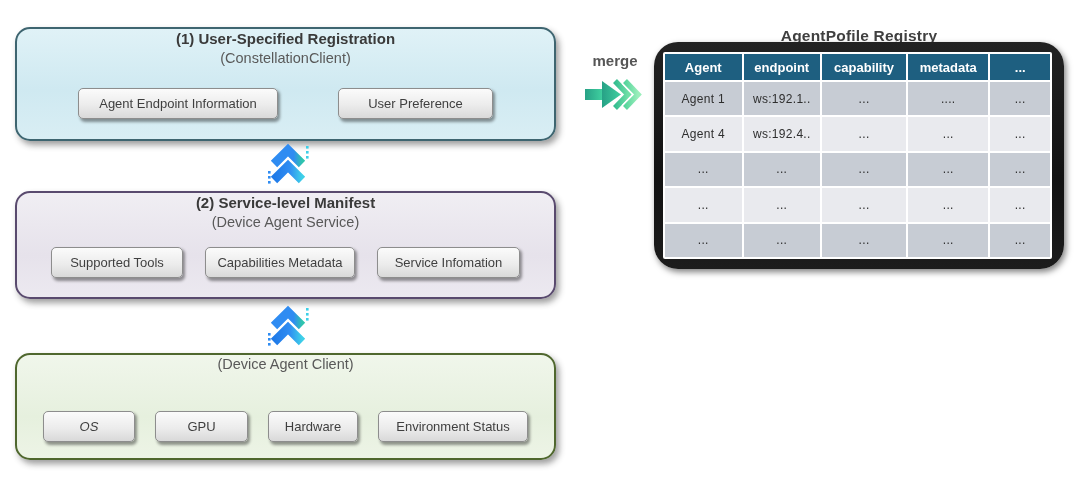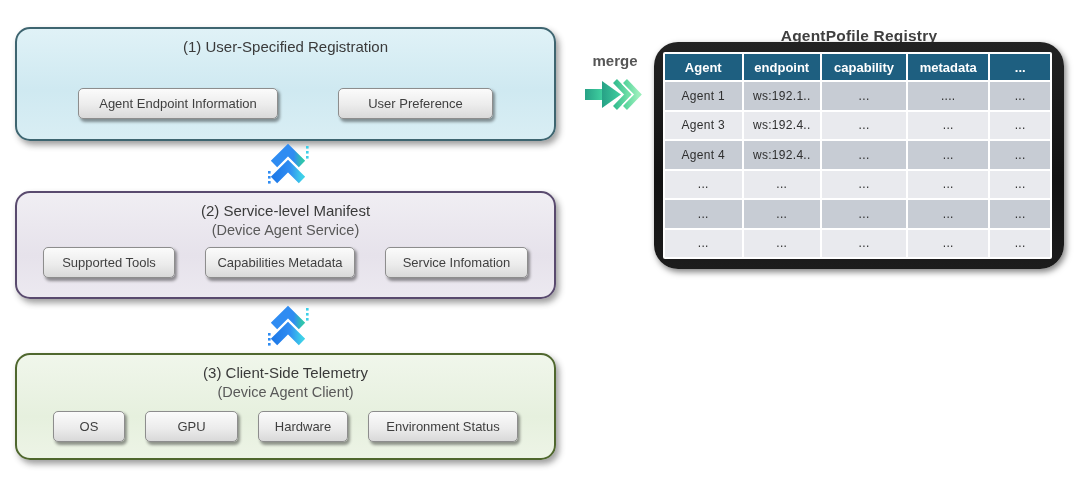--- a/index.html
+++ b/index.html
@@ -11,42 +11,42 @@
   .stage-box{
     position:absolute;left:15px;width:541px;box-sizing:border-box;
     border-radius:15px;border:2.5px solid var(--border,#555);
     background:var(--fill,#eee);
     box-shadow:3px 4px 6px rgba(40,40,40,.45), -1px -1px 0 1px rgba(255,255,255,.55);
   }
   .stage-1{top:27px;height:114px;background:linear-gradient(180deg,#e0f2f7 0%,#cfe9f1 55%,#d9eef4 100%);}
   .stage-2{top:191px;height:108px;background:linear-gradient(180deg,#f0eef3 0%,#e6e2eb 60%,#ece9f0 100%);}
   .stage-3{top:353px;height:107px;background:linear-gradient(180deg,#f0f6eb 0%,#e6f0de 60%,#edf4e6 100%);}
   .stage-title{
-    margin-top:8px;text-align:center;font-size:15px;font-weight:normal;color:#3a3a3a;line-height:20px;
+    margin-top:0;text-align:center;font-size:15px;font-weight:bold;color:#3a3a3a;line-height:20px;
   }
   .stage-subtitle{text-align:center;font-size:14.5px;color:#595959;line-height:19px;}
   .chip-row{
     position:absolute;left:0;right:0;display:flex;justify-content:center;align-items:center;
   }
   .stage-1 .chip-row{top:59px;gap:60px;}
-  .stage-2 .chip-row{top:54px;gap:30px;}
+  .stage-2 .chip-row{top:54px;gap:22px;}
   .stage-3 .chip-row{top:56px;gap:20px;}
   .chip{
     height:31px;box-sizing:border-box;display:flex;align-items:center;justify-content:center;
     border:1px solid #8d8d8d;border-radius:5px;
     background:linear-gradient(180deg,#fbfbfb 0%,#ececec 55%,#d9d9d9 100%);
     box-shadow:2px 2.5px 3px rgba(0,0,0,.4);
     font-size:13px;color:#3f3f3f;white-space:nowrap;padding:0 8px;
   }
   .stage-1 .chip:nth-child(1){width:200px;}
   .stage-1 .chip:nth-child(2){width:155px;}
   .stage-2 .chip:nth-child(1){width:132px;}
   .stage-2 .chip:nth-child(2){width:150px;}
   .stage-2 .chip:nth-child(3){width:143px;}
-  .stage-3 .chip:nth-child(1){width:72px;}
+  .stage-3 .chip:nth-child(1){width:92px;font-style:italic;}
   .stage-3 .chip:nth-child(2){width:93px;}
   .stage-3 .chip:nth-child(3){width:90px;}
   .stage-3 .chip:nth-child(4){width:150px;}
   
   .up-connector{position:absolute;width:46px;height:46px;}
   .up-1{left:266px;top:142px;}
   .up-2{left:266px;top:304px;}
   
   .merge-label{
     position:absolute;left:583px;top:52px;width:64px;text-align:center;
@@ -78,20 +78,21 @@
   table.registry tr:nth-child(even) td{background:#e9eaee;}
   col.c1{width:20.3%;}col.c2{width:20.3%;}col.c3{width:22.3%;}col.c4{width:21.3%;}col.c5{width:15.8%;}
 </style>
 </head>
 <body>
 
 <div class="canvas">
 
   <section class="stage-box stage-1" style="--border: #3e6570;">
     <div class="stage-title">(1) User-Specified Registration</div>
+    <div class="stage-subtitle">(ConstellationClient)</div>
     <div class="chip-row">
         <div class="chip">Agent Endpoint Information</div>
         <div class="chip">User Preference</div>
       </div>
   </section>
 
   <div class="up-connector up-1">
     <svg width="46" height="46" viewBox="0 0 46 46">
       <defs>
         <linearGradient id="cg1" x1="0" y1="0" x2="1" y2="0">
@@ -133,21 +134,20 @@
       <rect x="40" y="4" width="2.6" height="2.6" fill="#3ed0e8"></rect>
       <rect x="40" y="9" width="2.6" height="2.6" fill="#3ed0e8"></rect>
       <rect x="40" y="14" width="2.6" height="2.6" fill="#3ed0e8"></rect>
       <rect x="2" y="29" width="2.6" height="2.6" fill="#2f8cf2"></rect>
       <rect x="2" y="34" width="2.6" height="2.6" fill="#2f8cf2"></rect>
       <rect x="2" y="39" width="2.6" height="2.6" fill="#2f8cf2"></rect>
     </svg>
   </div>
 
   <section class="stage-box stage-3" style="--border: #4f672e;">
-    <div class="stage-title">(3) Client-Side Telemetry</div>
     <div class="stage-subtitle">(Device Agent Client)</div>
     <div class="chip-row">
         <div class="chip">OS</div>
         <div class="chip">GPU</div>
         <div class="chip">Hardware</div>
         <div class="chip">Environment Status</div>
       </div>
   </section>
 
   <div class="merge-label">merge</div>
@@ -197,27 +197,20 @@
         </thead>
       <tbody id="registry-body">
           <tr>
             <td>Agent 1</td>
             <td>ws:192.1..</td>
             <td>...</td>
             <td>....</td>
             <td>...</td>
           </tr>
           <tr>
-            <td>Agent 3</td>
-            <td>ws:192.4..</td>
-            <td>...</td>
-            <td>...</td>
-            <td>...</td>
-          </tr>
-          <tr>
             <td>Agent 4</td>
             <td>ws:192.4..</td>
             <td>...</td>
             <td>...</td>
             <td>...</td>
           </tr>
           <tr>
             <td>...</td>
             <td>...</td>
             <td>...</td>

